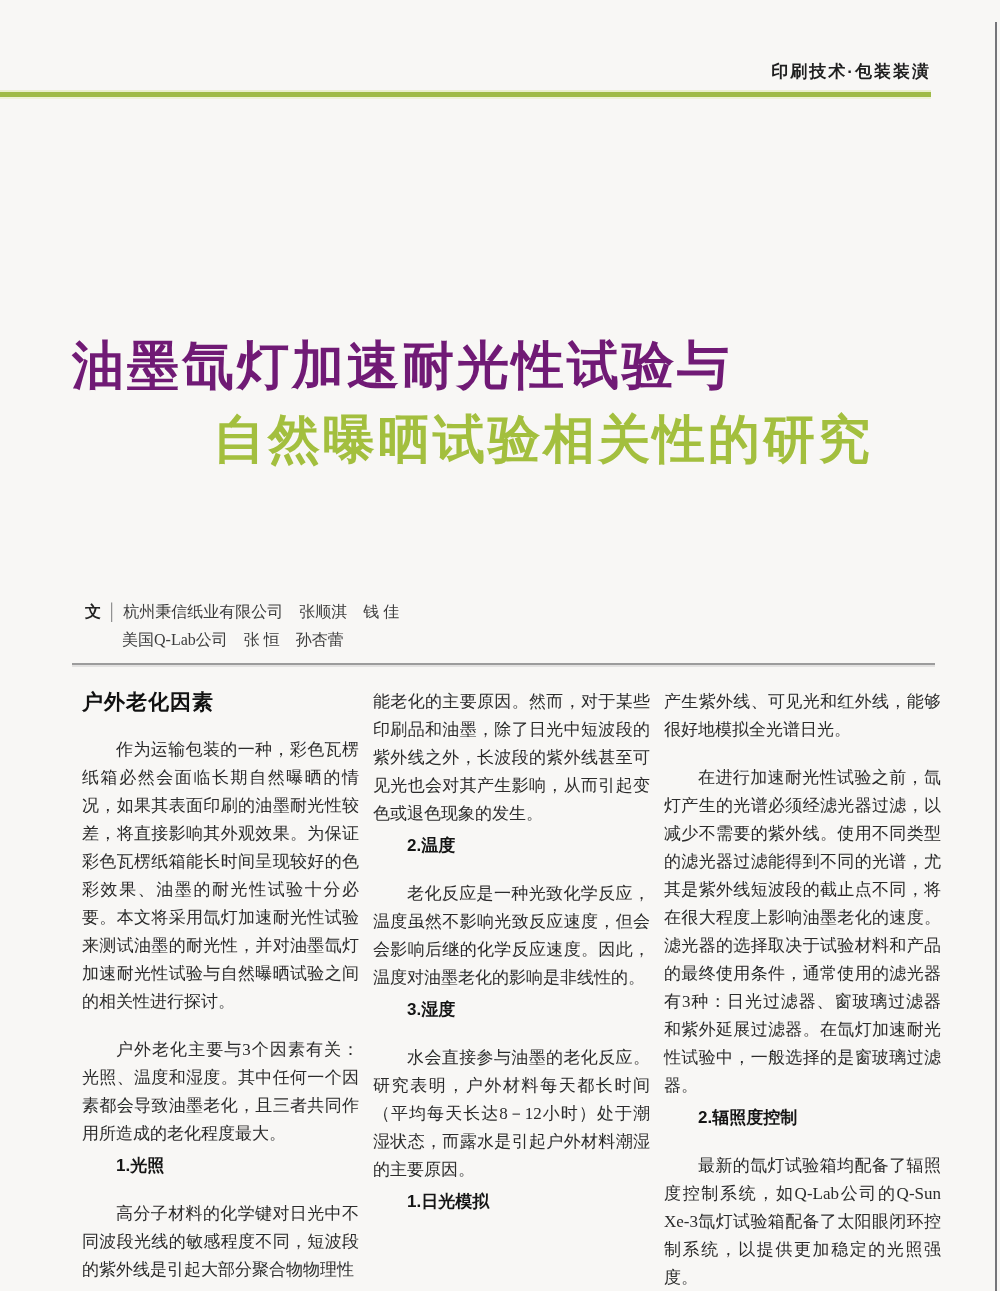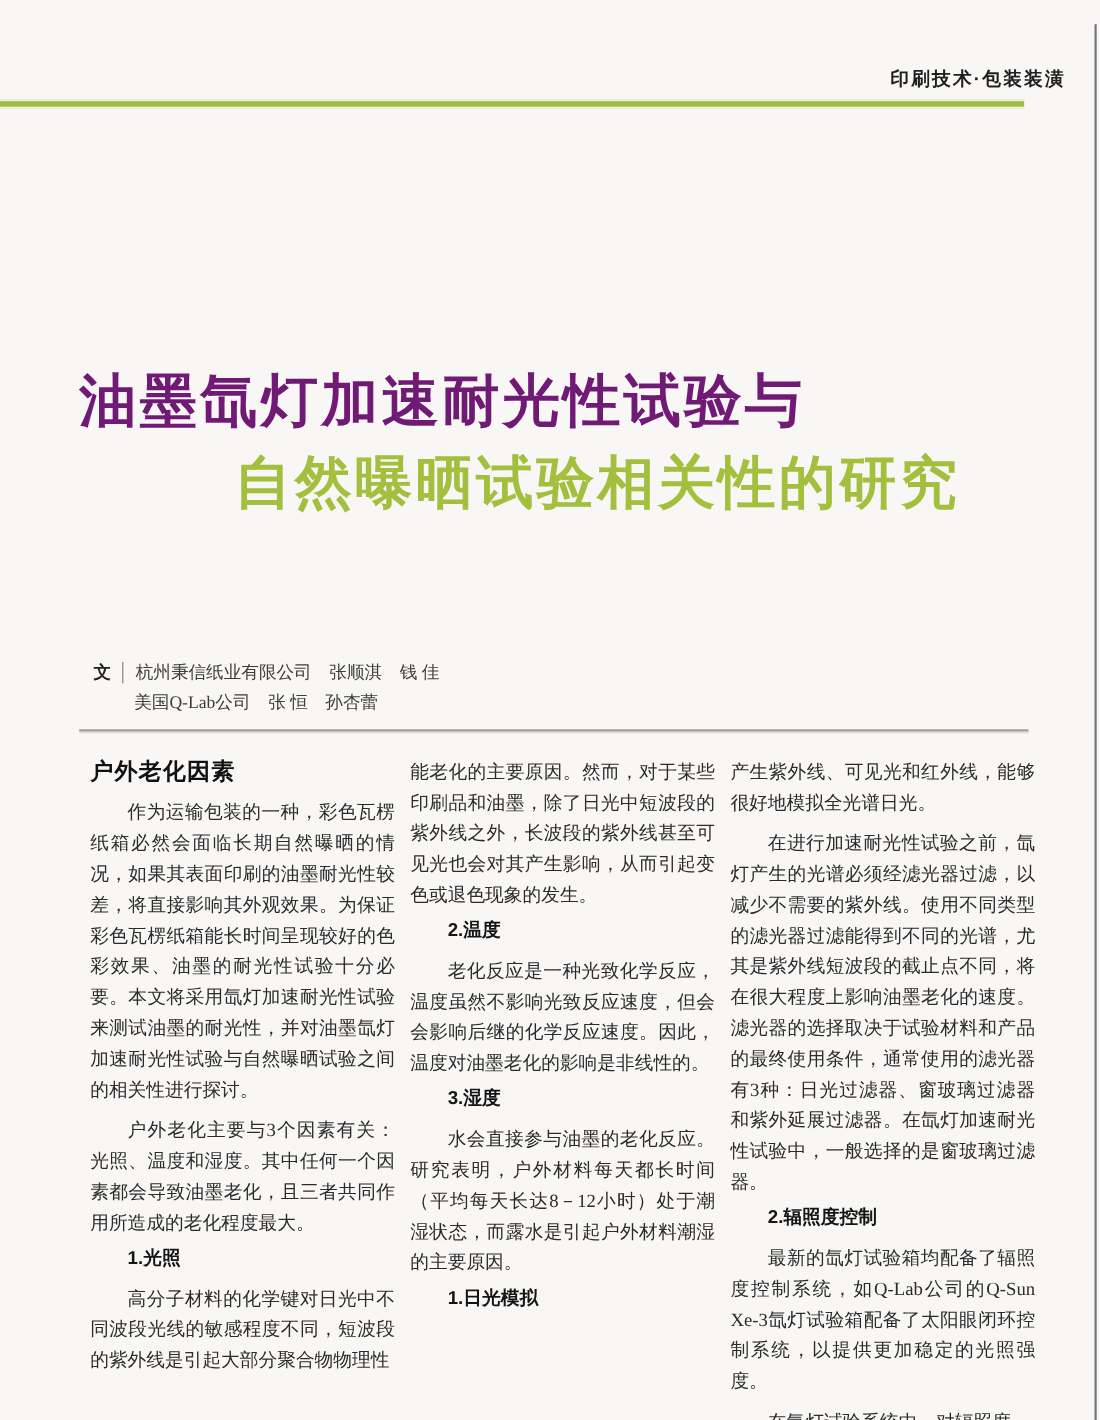--- a/index.html
+++ b/index.html
@@ -33,21 +33,20 @@
     top: 60px;
     left: 0;
     width: 931px;
     text-align: right;
     font-family: "Liberation Sans", "DejaVu Sans", sans-serif;
     font-weight: 700;
     font-size: 17px;
     letter-spacing: 2px;
     color: #1f1f1f;
     line-height: 24px;
-    padding-left: 38px;
   }
 
   
   .accent-rule {
     position: absolute;
     top: 90px;
     left: 0;
     width: 931px;
     height: 5px;
     background: #9fbb47;
@@ -127,21 +126,21 @@
   }
   .p, .pc {
     font-size: 17px;
     line-height: 28px;
     text-align: justify;
     text-justify: inter-ideograph;
     color: #2b2b2b;
   }
   .p {
     text-indent: 2em;
-    margin-top: 9px;
+    margin-top: 20px;
   }
   .pc {
     text-indent: 0;
   }
   .h2 {
     font-family: "Liberation Sans", "DejaVu Sans", sans-serif;
     font-weight: 700;
     font-size: 21px;
     line-height: 28px;
     letter-spacing: 1px;

